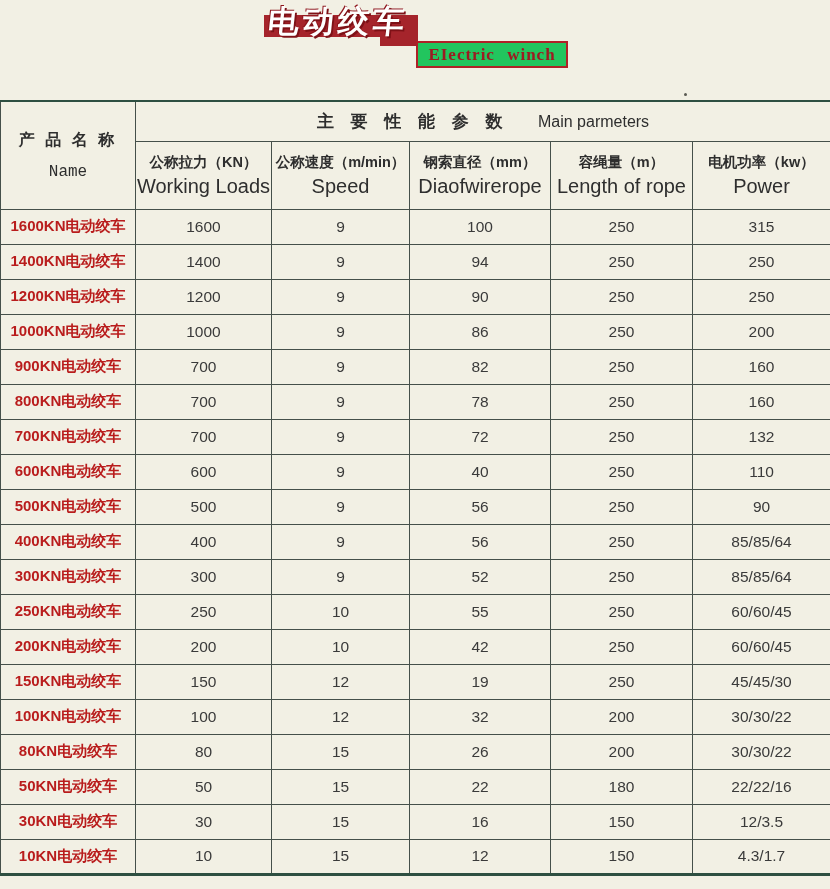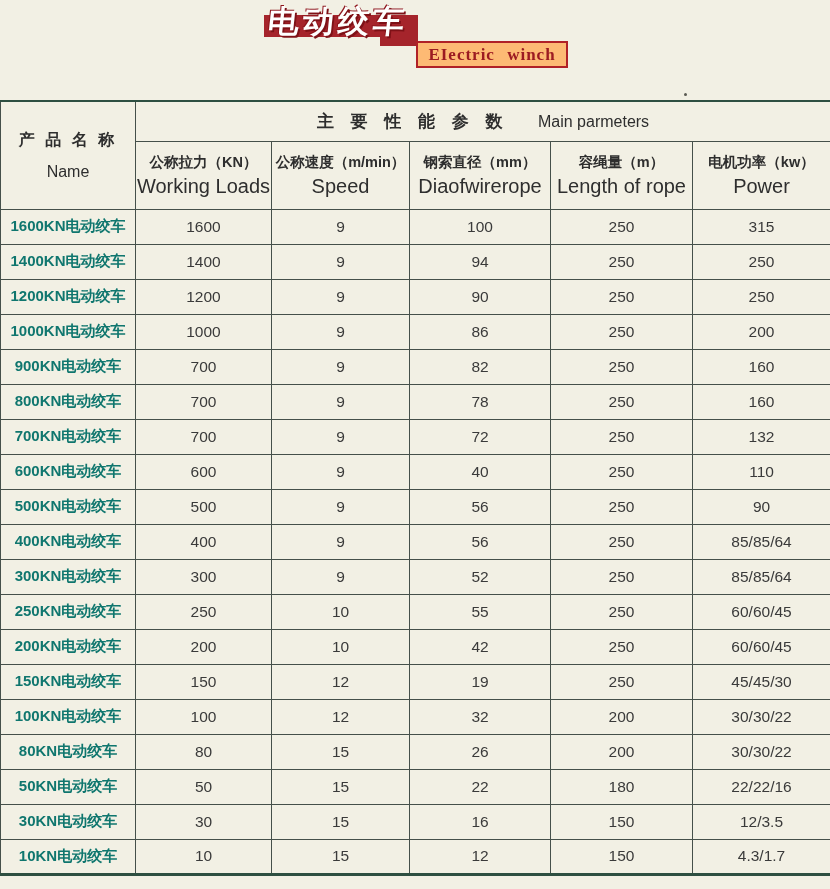--- a/index.html
+++ b/index.html
@@ -27,21 +27,21 @@
   .logo-cn{
     position:absolute;left:268px;top:1px;width:160px;
     font-size:31px;font-weight:bold;color:#ffffff;
     letter-spacing:4px;white-space:nowrap;
     transform:skewX(-6deg);
     text-shadow:2px 2px 0 #7e1117, -1px -1px 0 #8d141b;
   }
   .logo-en-box{
     position:absolute;left:416px;top:41px;width:148px;height:23px;
     border:2px solid #b02127;
-    background:#fdba74;
+    background:#22c55e;
     display:flex;align-items:center;justify-content:center;
   }
   .logo-en{
     font-family:"Liberation Serif","DejaVu Serif",serif;
     font-size:17px;font-weight:bold;color:#9c1b22;
     letter-spacing:1px;word-spacing:7px;white-space:nowrap;
   }
   
   table.spec{
     position:absolute;left:0;top:100px;width:830px;
@@ -52,27 +52,27 @@
     border:1px solid #45504a;
     text-align:center;vertical-align:middle;
     padding:0;
   }
   table.spec{border-top:2px solid #2e4f41;}
   tr.group-row{height:40px;}
   tr.sub-row{height:68px;}
   tbody tr{height:35px;}
   tbody{border-bottom:3px solid #2e4f41;}
   th.name-th .cn{font-size:16px;font-weight:bold;letter-spacing:3px;}
-  th.name-th .en{font-size:16px;font-weight:normal;margin-top:12px;}
+  th.name-th .en{font-size:16px;font-weight:normal;margin-top:12px;font-family:Liberation Mono, monospace;}
   th.group-th{font-weight:normal;}
   th.group-th .cn{font-size:17px;font-weight:bold;letter-spacing:6px;}
   th.group-th .en{font-size:16px;margin-left:25px;letter-spacing:0;}
   th.sub-th .cn{font-size:14.5px;font-weight:bold;}
   th.sub-th .en{font-size:20px;font-weight:normal;margin-top:3px;}
-  td.name-td{font-size:15px;font-weight:bold;color:#0f766e;}
+  td.name-td{font-size:15px;font-weight:bold;color:#b91c1c;}
   td.value-td{font-size:15.5px;color:#3a3a3a;}
   
   .speck{position:absolute;left:684px;top:93px;width:3px;height:3px;background:#5a5a52;border-radius:50%;}
 </style>
 </head>
 <body>
 
 <div class="page">
 
   <div class="logo">

